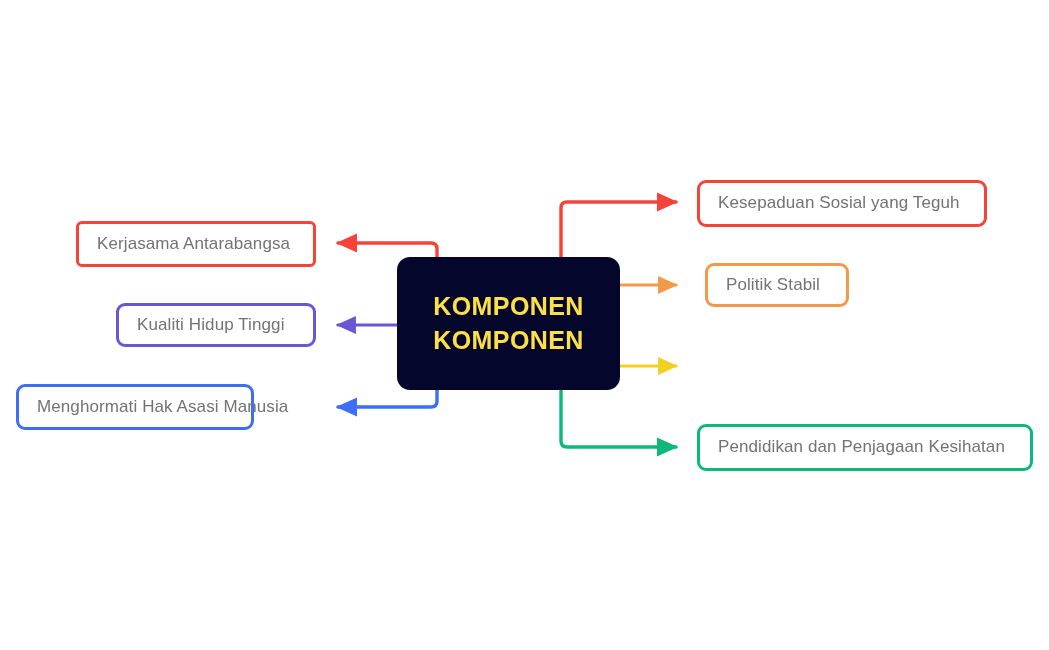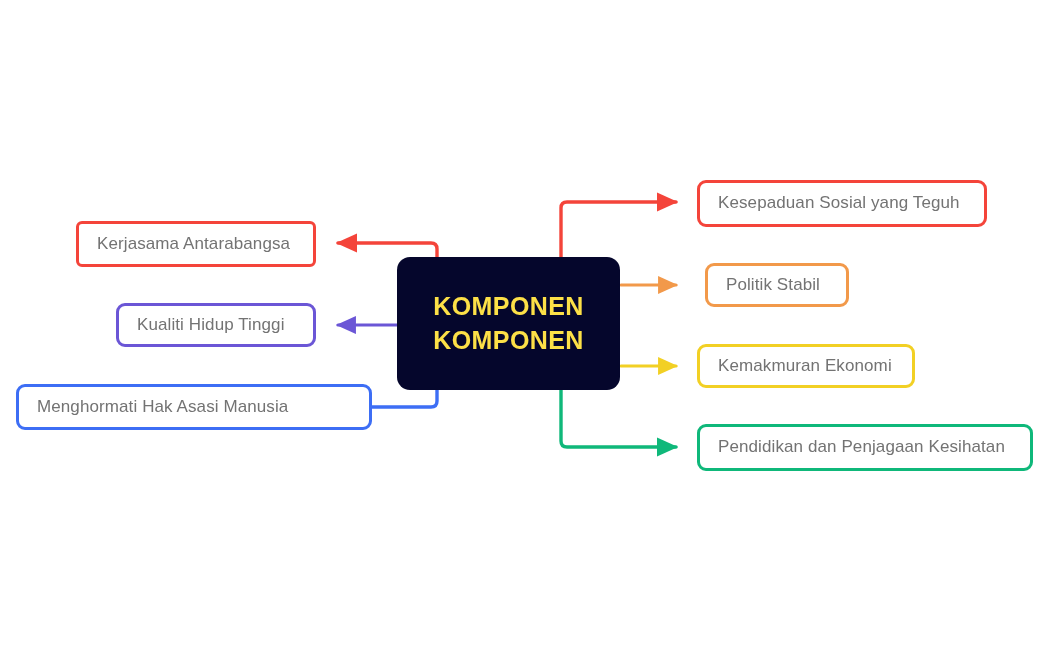--- a/index.html
+++ b/index.html
@@ -92,21 +92,21 @@
   #node-kerjasama {
     left: 76px; top: 221px; width: 240px; height: 46px;
     border-color: #f4443a;
     border-radius: 6px;
   }
   #node-kualiti {
     left: 116px; top: 303px; width: 200px; height: 44px;
     border-color: #6b56d6;
   }
   #node-menghormati {
-    left: 16px; top: 384px; width: 356px; height: 46px;
+    left: 16px; top: 384px; width: 238px; height: 46px;
     border-color: #3d6ef5;
   }
 </style>
 </head>
 <body>
 
 <div id="canvas">
 
   <svg class="edge-layer" viewBox="0 0 1049 650" width="1049" height="650">
     <defs>
@@ -151,23 +151,20 @@
   </div>
 
   <div class="node" id="node-kesepaduan">
     <span class="node-label">Kesepaduan Sosial yang Teguh</span>
   </div>
 
   <div class="node" id="node-politik">
     <span class="node-label">Politik Stabil</span>
   </div>
 
-  <div class="node" id="node-kemakmuran">
-    <span class="node-label">Kemakmuran Ekonomi</span>
-  </div>
 
   <div class="node" id="node-pendidikan">
     <span class="node-label">Pendidikan dan Penjagaan Kesihatan</span>
   </div>
 
   <div class="node" id="node-kerjasama">
     <span class="node-label">Kerjasama Antarabangsa</span>
   </div>
 
   <div class="node" id="node-kualiti">

